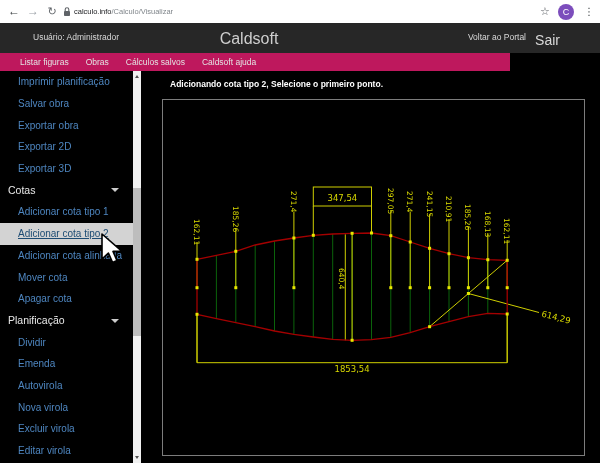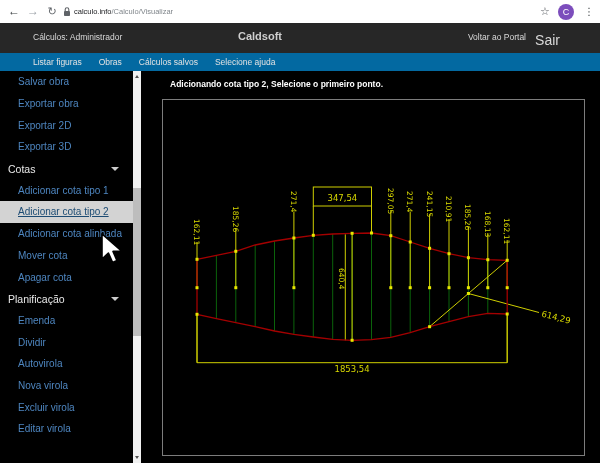--- a/index.html
+++ b/index.html
@@ -19,28 +19,28 @@
   #url .host { color:#202124; }
   #url .path { color:#80868b; }
   #star-ic { left:538px; width:14px; font-size:11px; }
   #avatar { position:absolute; left:558px; top:3.5px; width:16px; height:16px; border-radius:50%;
     background:#7c4dbc; color:#fff; font-size:9px; line-height:16px; text-align:center; }
   #menu-ic { left:582px; width:14px; font-size:10px; color:#3c4043; }
 
   
   #topbar { position:absolute; left:0; top:23px; width:600px; height:30px; background:#272727; }
   #user-label { position:absolute; left:33px; top:9px; font-size:8.5px; color:#d9d9d9; }
-  #app-title  { position:absolute; left:260px; top:7px; transform:translateX(-50%);
-    font-size:11px; color:#cfcfcf;font-weight:bold; }
+  #app-title  { position:absolute; left:249px; top:7px; transform:translateX(-50%);
+    font-size:16px; color:#cfcfcf; }
   #portal-link { position:absolute; right:74px; top:9px; font-size:8.5px; color:#d9d9d9; cursor:pointer; }
   #sair-link   { position:absolute; right:40px; top:9px; font-size:14px; color:#d9d9d9; cursor:pointer; }
 
   
-  #navbar { position:absolute; left:0; top:53px; width:600px; height:18px; background:#0369a1;
-    display:flex; align-items:center; padding-left:33px; gap:17px; }
+  #navbar { position:absolute; left:0; top:53px; width:510px; height:18px; background:#be185d;
+    display:flex; align-items:center; padding-left:20px; gap:17px; }
   .nav-item { font-size:8.5px; color:#e3e3e3; white-space:nowrap; cursor:pointer; }
 
   
   #sidebar { position:absolute; left:0; top:71px; width:133px; height:392px; background:#000; }
   .sb-row { position:relative; width:133px; height:21.7px; display:flex; align-items:center;
     white-space:nowrap; }
   .sb-link { padding-left:18px; font-size:10px; color:#4e86c0; cursor:pointer; }
   .sb-header { padding-left:8px; font-size:10.5px; color:#e8e8e8; }
   .sb-caret { position:absolute; right:14px; top:9px; width:0; height:0;
     border-left:4px solid transparent; border-right:4px solid transparent;
@@ -83,34 +83,37 @@
     </svg>
     <div id="url">
       <span class="host">calculo.info</span><span class="path">/Calculo/Visualizar</span>
     </div>
     <div id="star-ic" class="chrome-ic">☆</div>
     <div id="avatar">C</div>
     <div id="menu-ic" class="chrome-ic">⋮</div>
   </div>
 
   <div id="topbar">
-    <span id="user-label">Cálculos: Administrador</span>
+    <span id="user-label">Usuário: Administrador</span>
     <span id="app-title">Caldsoft</span>
     <span id="portal-link">Voltar ao Portal</span>
     <span id="sair-link">Sair</span>
   </div>
 
   <div id="navbar">
       <div class="nav-item">Listar figuras</div>
       <div class="nav-item">Obras</div>
       <div class="nav-item">Cálculos salvos</div>
-      <div class="nav-item">Selecione ajuda</div>
+      <div class="nav-item">Caldsoft ajuda</div>
     </div>
 
   <div id="sidebar">
+      <div class="sb-row">
+        <span class="sb-link">Imprimir planificação</span>
+      </div>
       <div class="sb-row">
         <span class="sb-link">Salvar obra</span>
       </div>
       <div class="sb-row">
         <span class="sb-link">Exportar obra</span>
       </div>
       <div class="sb-row">
         <span class="sb-link">Exportar 2D</span>
       </div>
       <div class="sb-row">
@@ -133,24 +136,24 @@
         <span class="sb-link">Mover cota</span>
       </div>
       <div class="sb-row">
         <span class="sb-link">Apagar cota</span>
       </div>
       <div class="sb-row">
         <span class="sb-header">Planificação</span>
         <span class="sb-caret"></span>
       </div>
       <div class="sb-row">
+        <span class="sb-link">Dividir</span>
+      </div>
+      <div class="sb-row">
         <span class="sb-link">Emenda</span>
-      </div>
-      <div class="sb-row">
-        <span class="sb-link">Dividir</span>
       </div>
       <div class="sb-row">
         <span class="sb-link">Autovirola</span>
       </div>
       <div class="sb-row">
         <span class="sb-link">Nova virola</span>
       </div>
       <div class="sb-row">
         <span class="sb-link">Excluir virola</span>
       </div>

